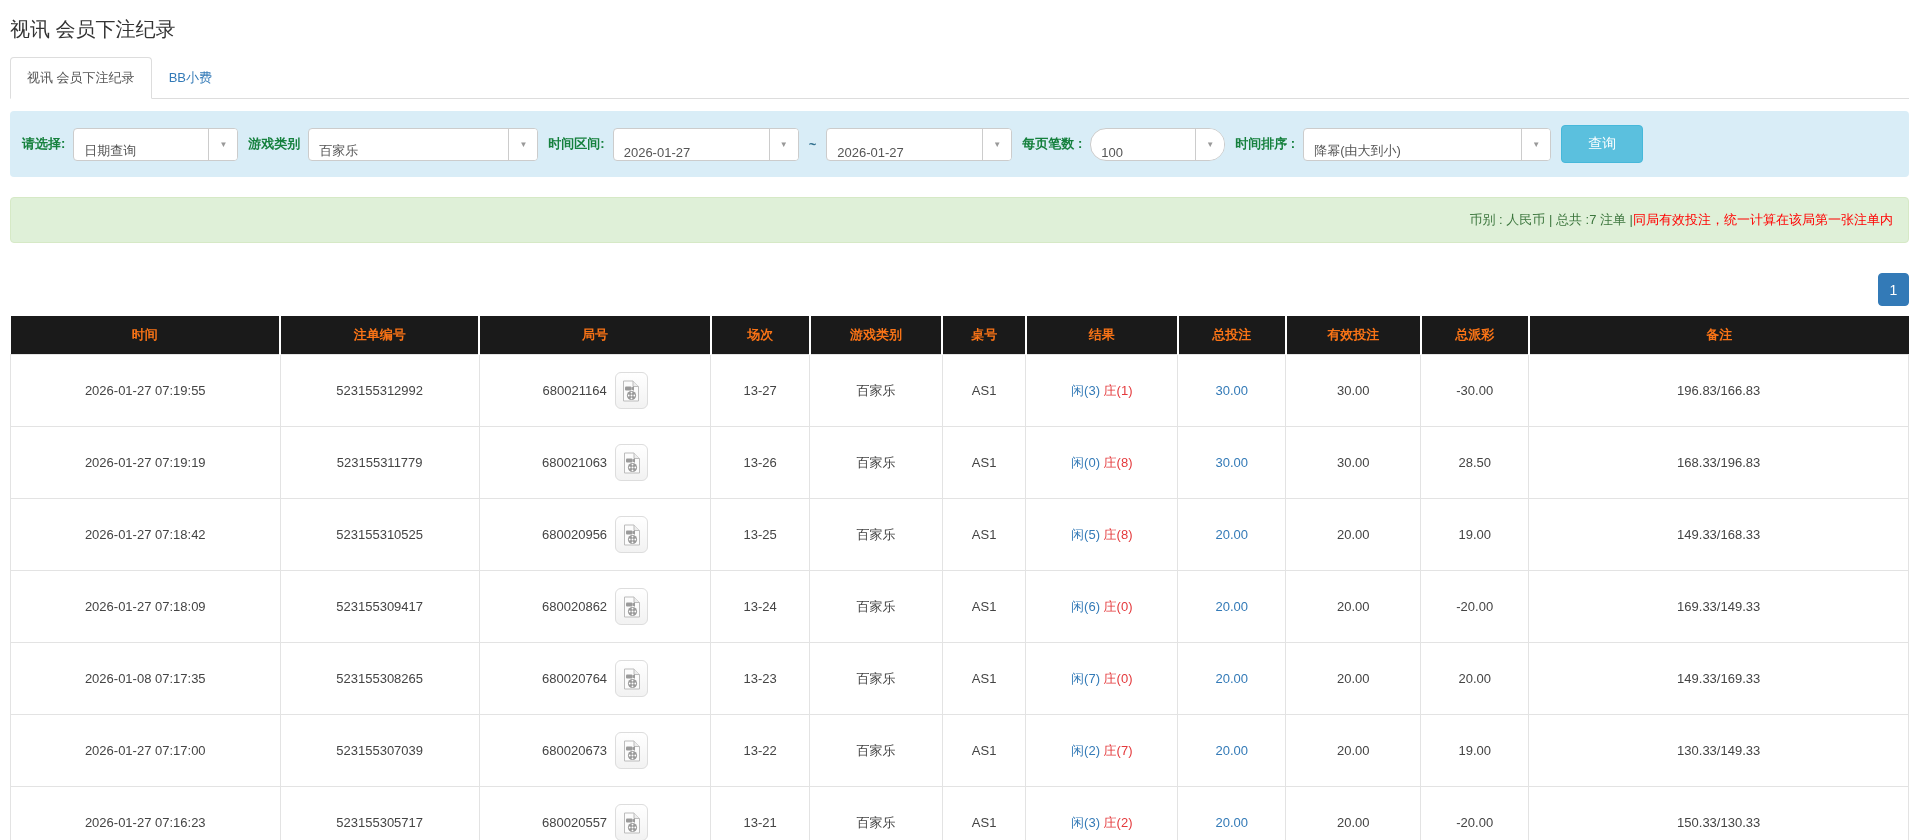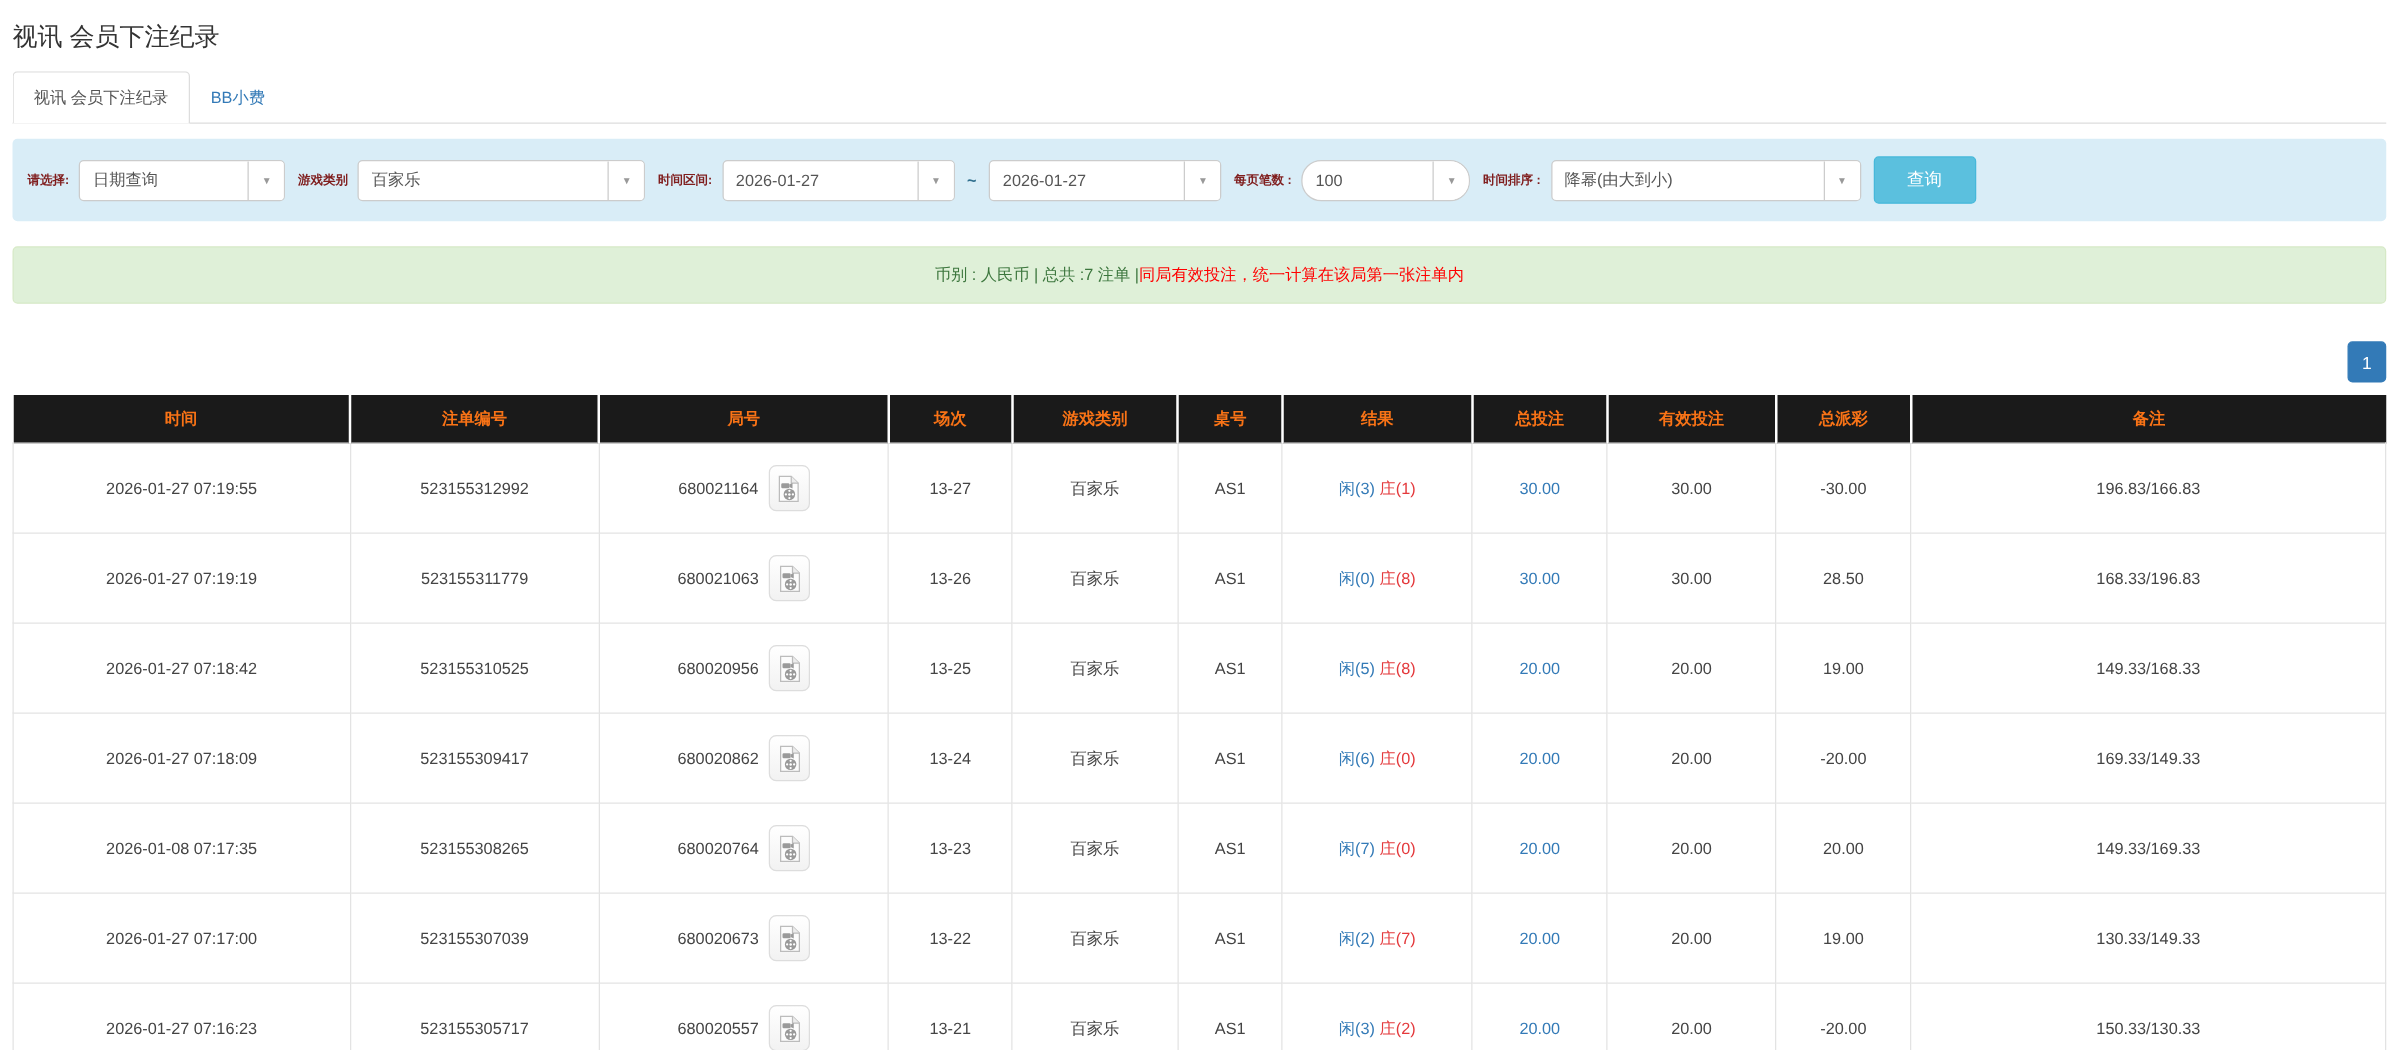--- a/index.html
+++ b/index.html
@@ -50,33 +50,33 @@
   .filter-panel {
     margin-top: 12px;
     background: #d9edf7;
     border-radius: 4px;
     padding: 14px 12px;
     display: flex;
     align-items: center;
   }
   .f-group { display: flex; align-items: center; margin-right: 10px; }
   .f-label {
-    color: #7f1d1d;
+    color: #15803d;
     font-weight: bold;
-    font-size: 10px;
+    font-size: 13px;
     white-space: nowrap;
     margin-right: 8px;
   }
   .select {
     background: #fff;
     border: 1px solid #ccc;
     border-radius: 4px;
     height: 33px;
     display: flex;
-    align-items: center;
+    align-items: flex-end;
     font-size: 13px;
     color: #555;
     cursor: pointer;
     overflow: hidden;
     gap: 24px;
   }
   .select .sel-text { padding: 0 10px; flex: 1; white-space: nowrap; }
   .select .sel-arrow {
     width: 29px;
     align-self: stretch;
@@ -108,21 +108,21 @@
   
   .info-bar {
     margin-top: 20px;
     background: #dff0d8;
     border: 1px solid #d6e9c6;
     border-radius: 4px;
     padding: 13px 15px;
     font-size: 13px;
     color: #3c763d;
     display: flex;
-    justify-content: center;
+    justify-content: flex-end;
     align-items: center;
   }
   .info-note { color: #f00; }
 
   
   .pagination-row { display: flex; justify-content: flex-end; }
   .pagination-top { margin: 30px 0 10px; }
   .page-btn {
     min-width: 31px;
     height: 33px;

